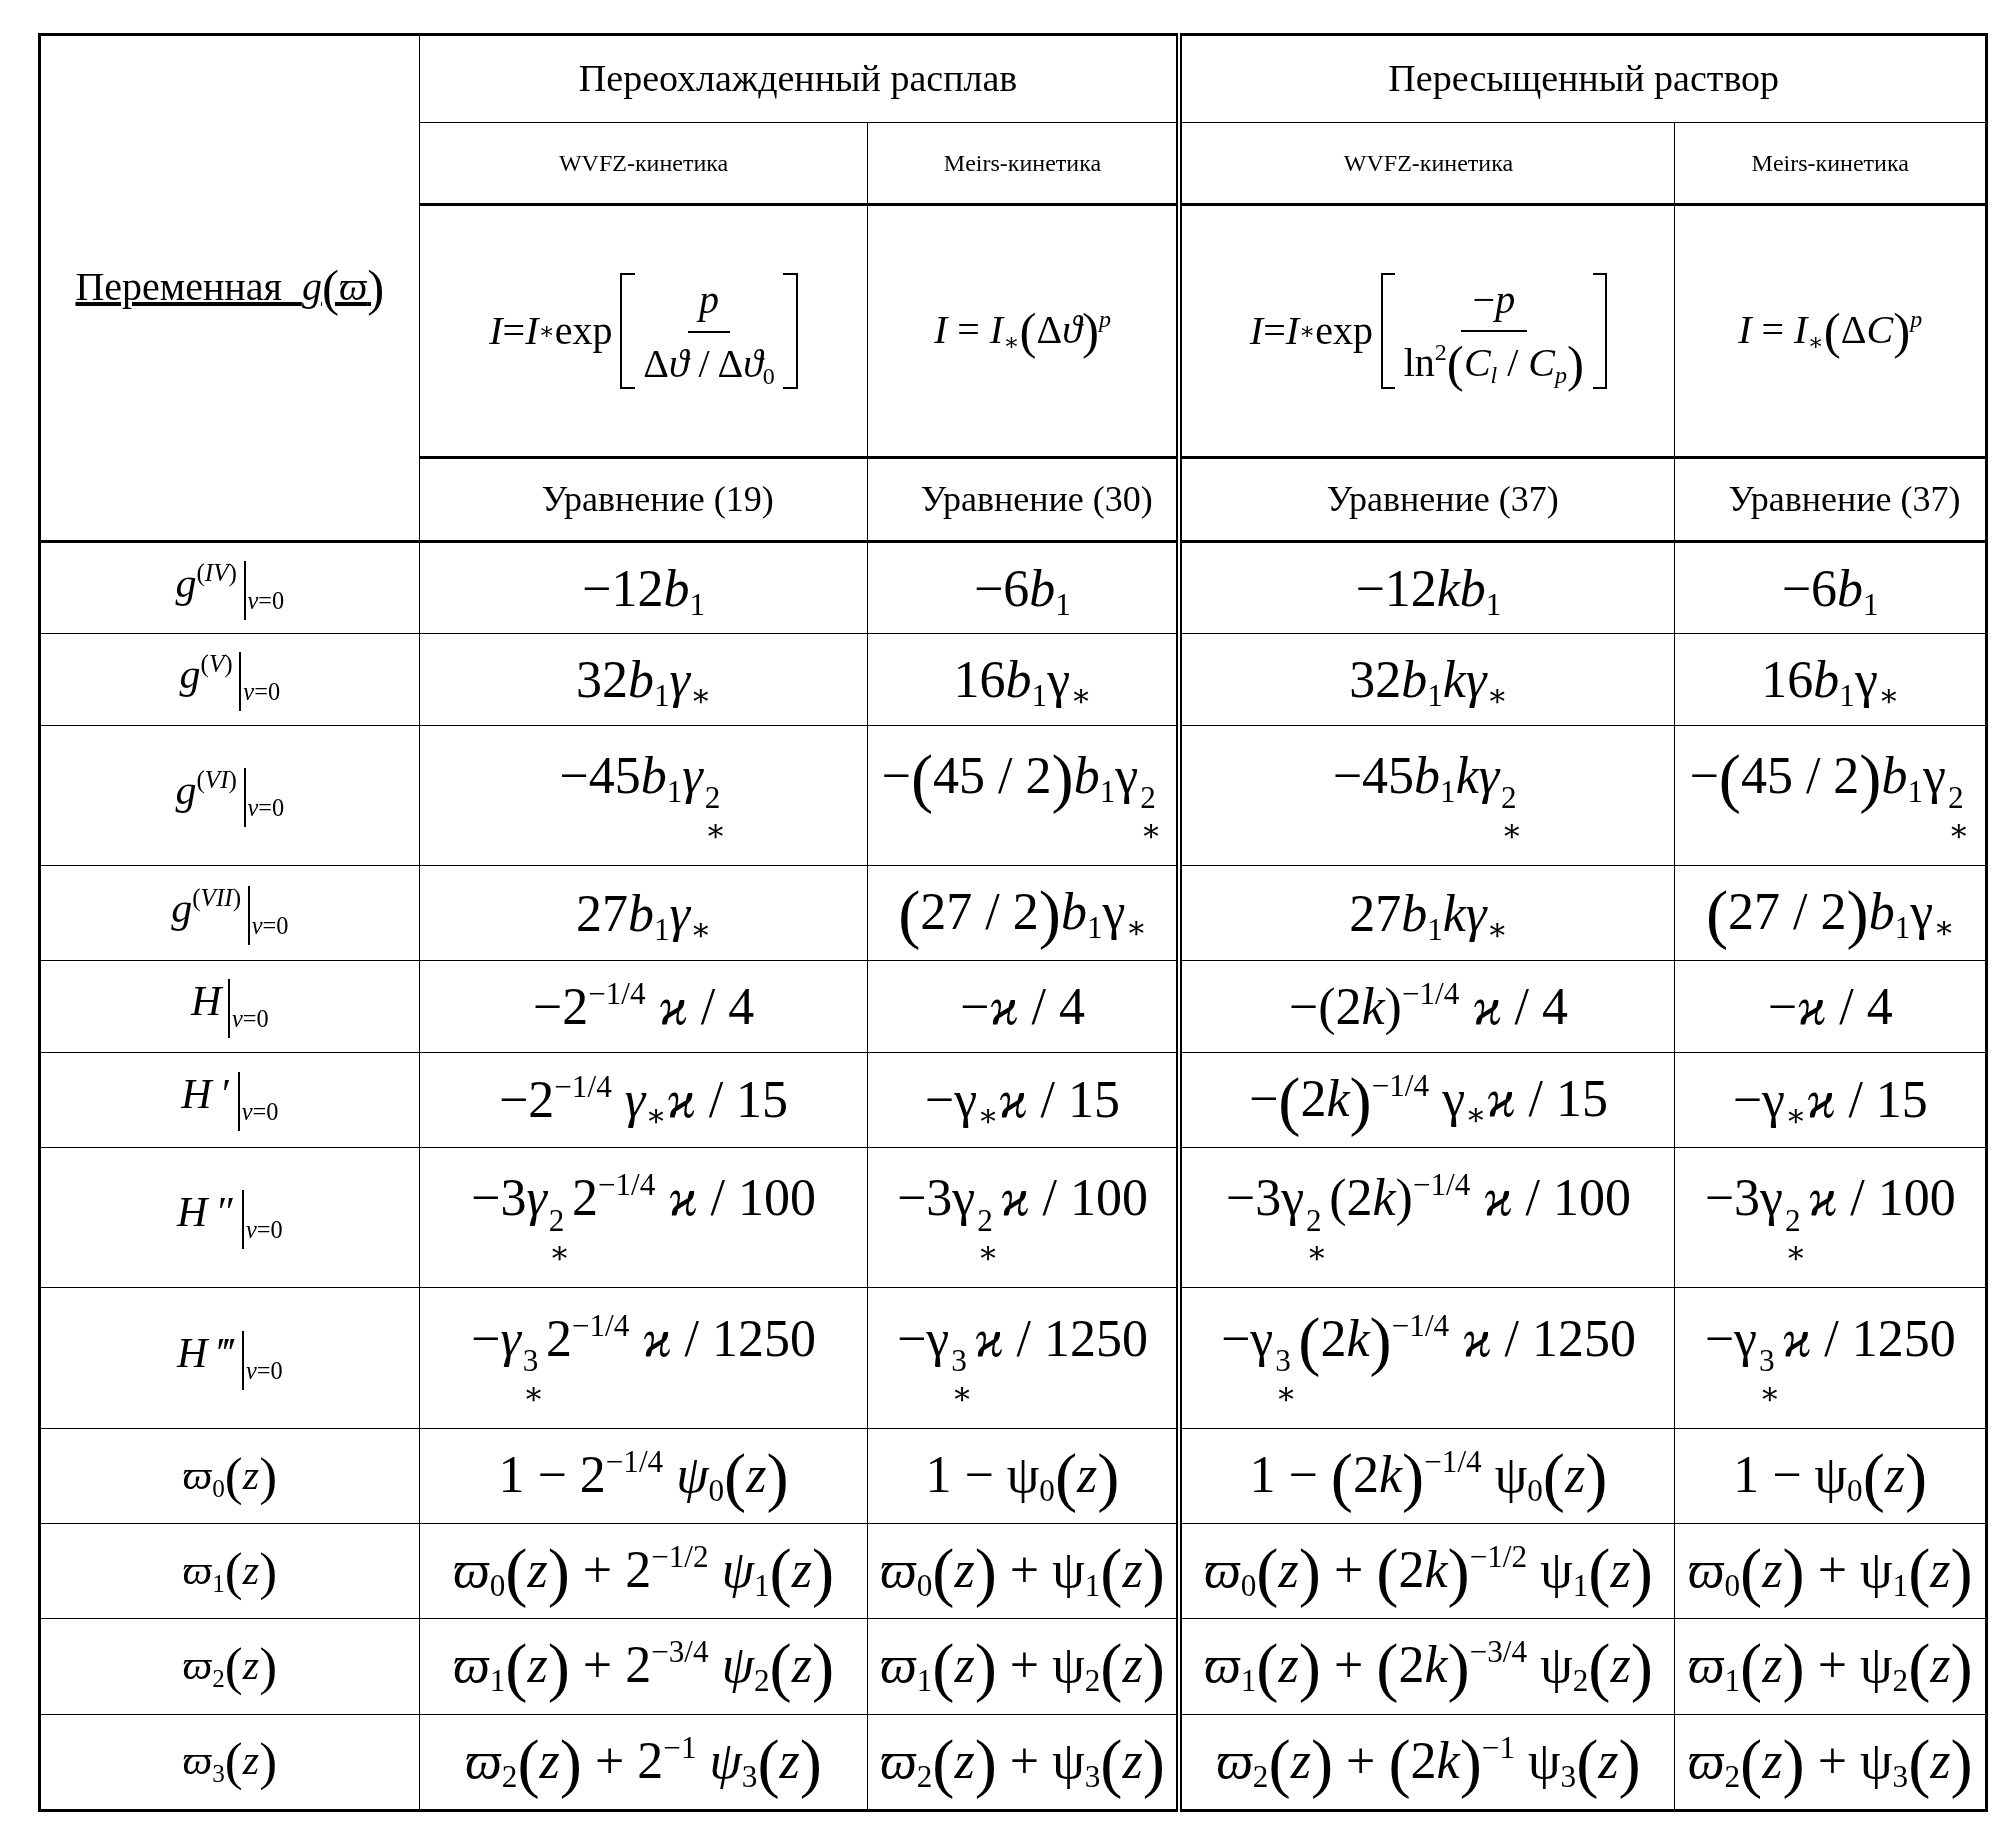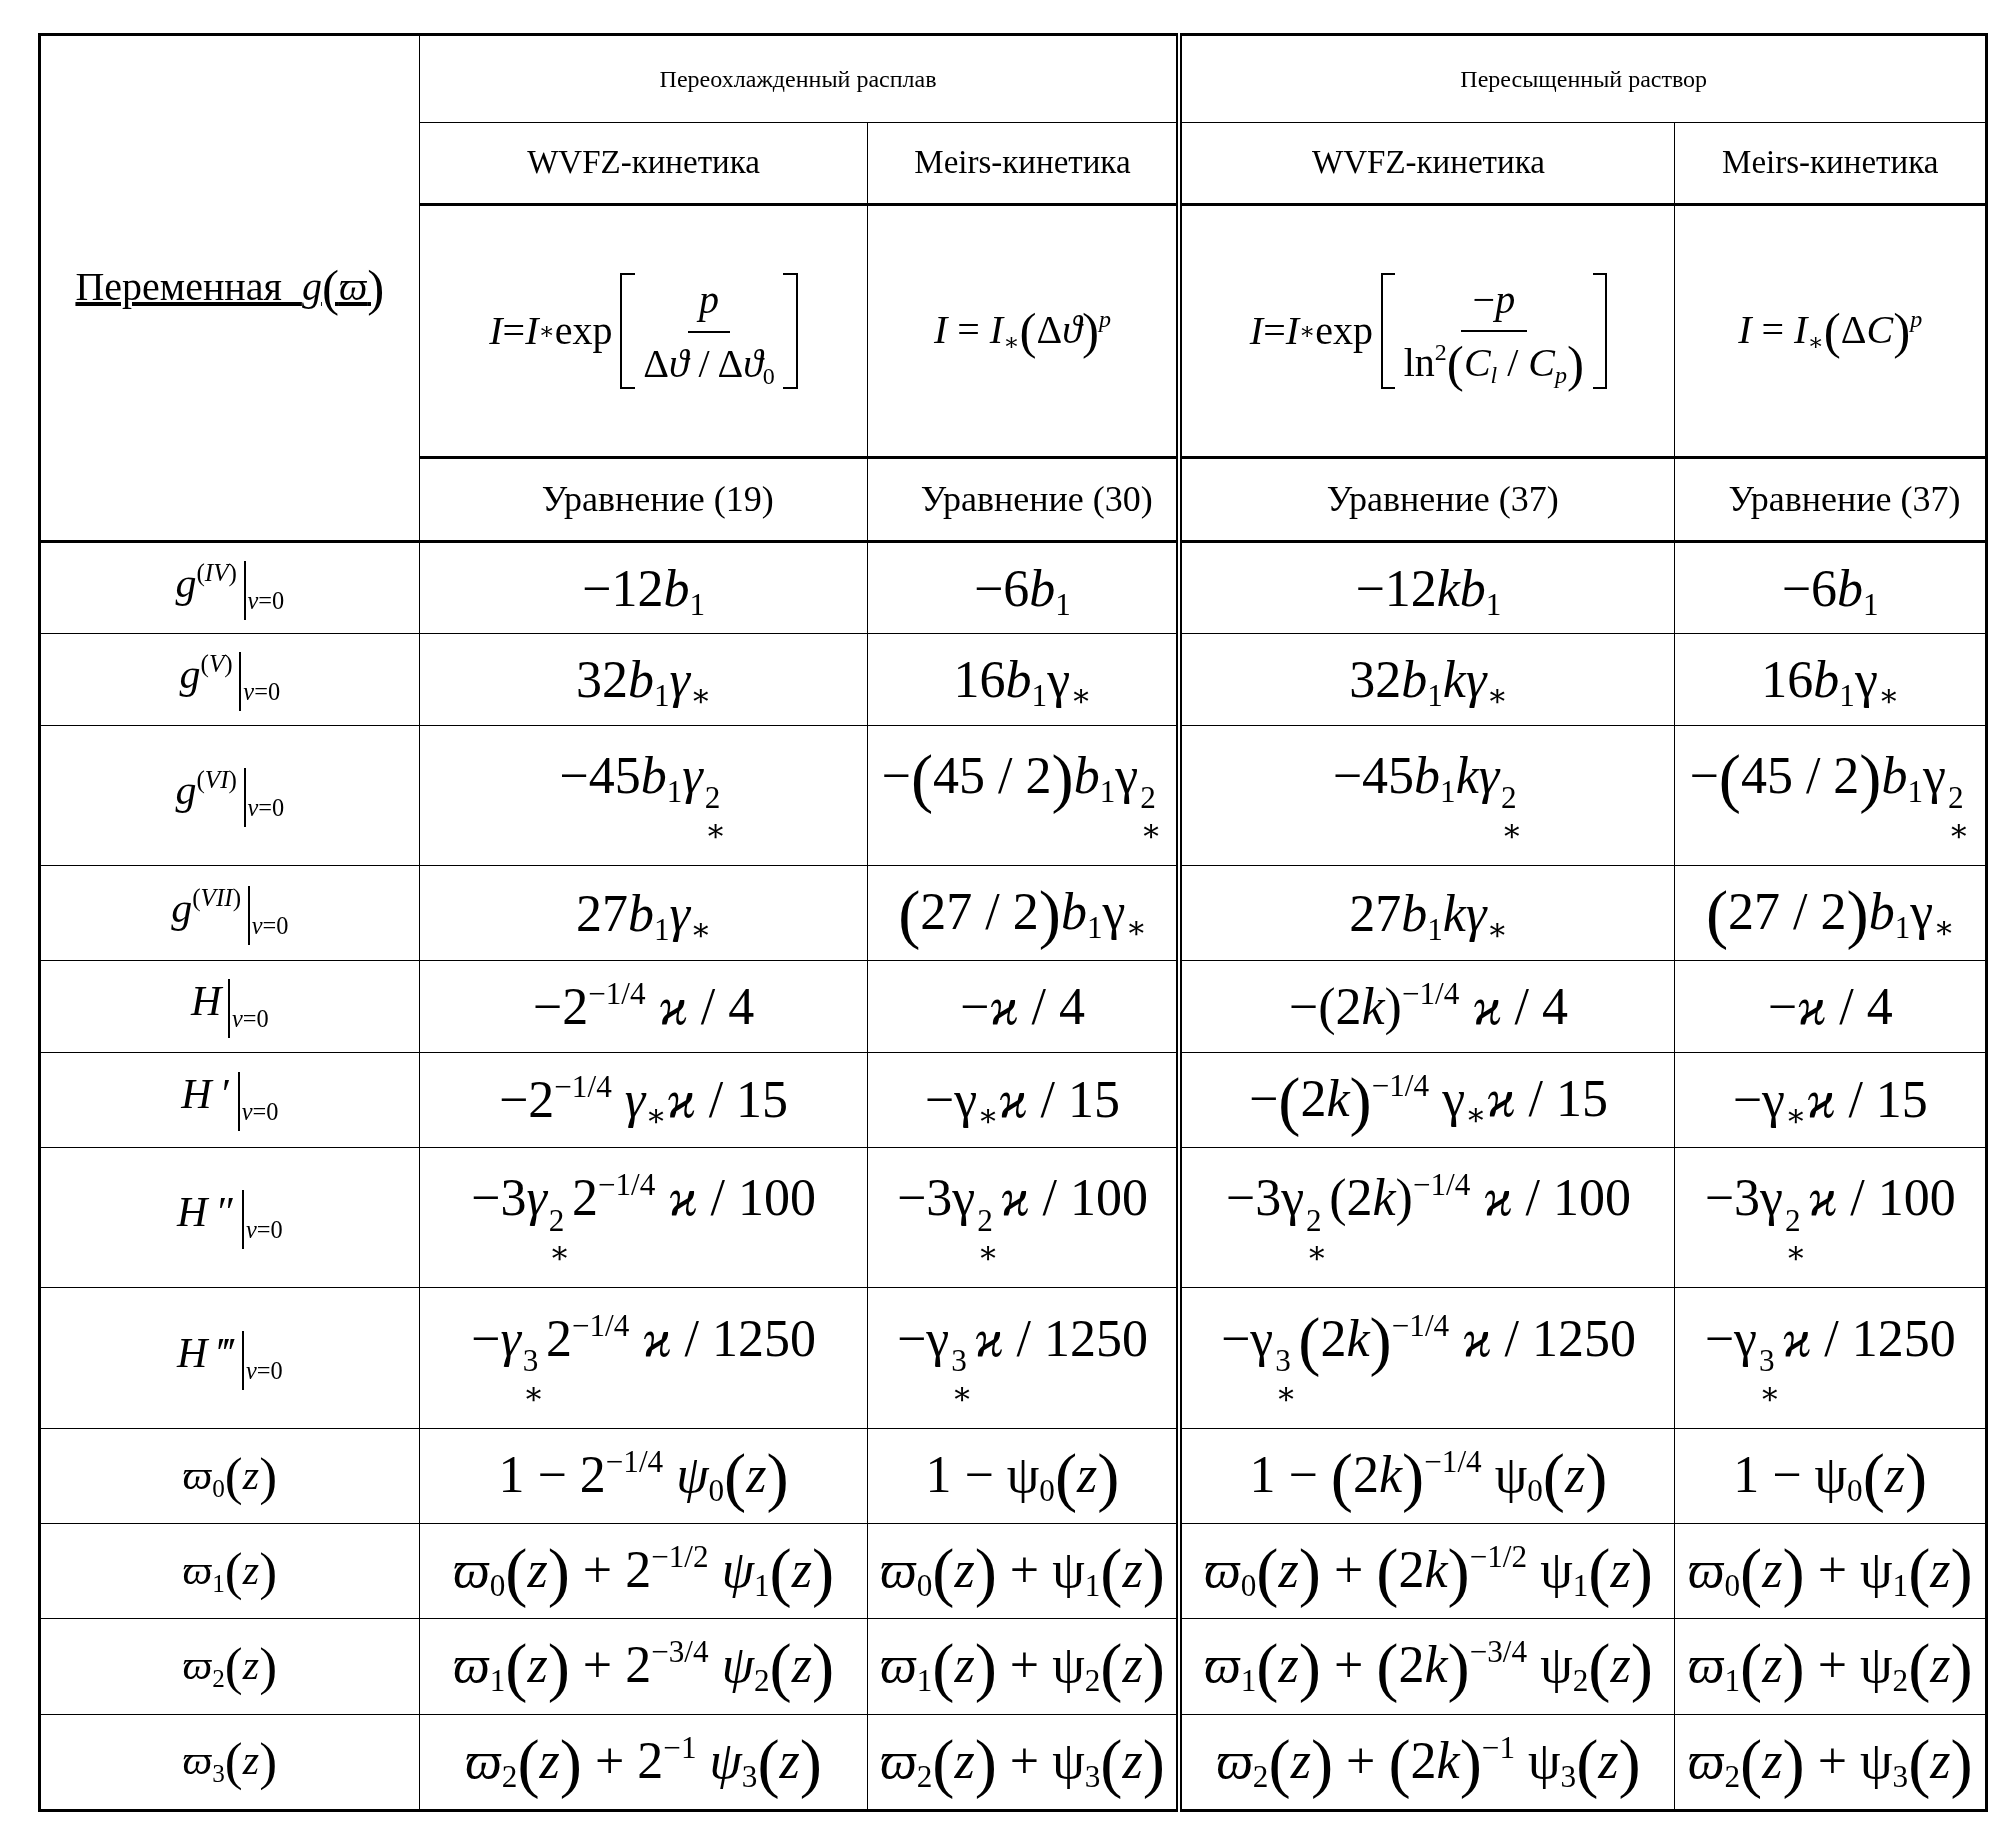--- a/index.html
+++ b/index.html
@@ -18,22 +18,22 @@
   td{
     border:1.9px solid #000;
     text-align:center;vertical-align:middle;
     padding:3.8px 7.6px;line-height:1.25;
     overflow:hidden;
   }
   tr.grow{height:88px;}
   tr.kinrow{height:82px;}
   tr.frow{height:253px;}
   tr.eqrow{height:84px;}
-  td.group{font-size:24px;}
-  tr.kinrow td{font-size:33px;border-bottom:3.8px solid #000;}
+  td.group{font-size:38px;}
+  tr.kinrow td{font-size:24px;border-bottom:3.8px solid #000;}
   tr.frow td{font-size:40px;border-bottom:3.8px solid #000;}
   tr.eqrow td{font-size:36px;border-bottom:3.8px solid #000;padding-left:36px;}
   td.corner{font-size:40px;border-bottom:3.8px solid #000;text-decoration:underline;}
   td.rlabel{font-size:42px;}
   td.val{font-size:52px;}
   td.sep{border-left:6.7px double #000;}
   i{font-style:italic;}
   sub,sup{line-height:0;}
   sub{font-size:0.6em;vertical-align:-0.3em;}
   sup{font-size:0.6em;vertical-align:0.65em;}

